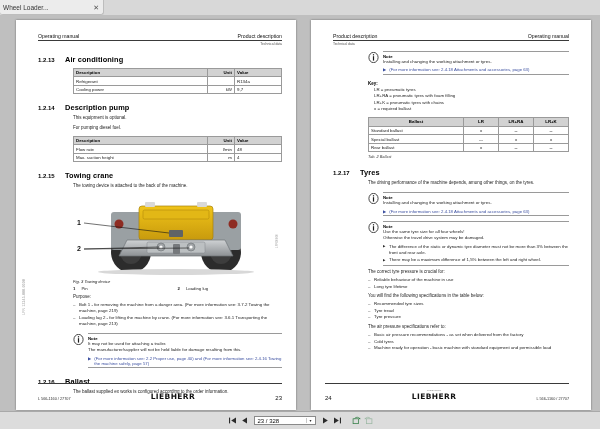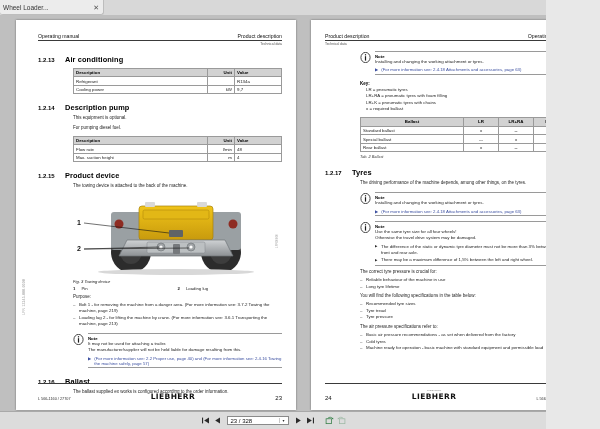--- a/index.html
+++ b/index.html
@@ -3,21 +3,21 @@
 <meta charset="utf-8">
 <style>
   html,body{margin:0;padding:0;}
   body{
     width:600px;height:429px;overflow:hidden;
     background:#e8e8e8;
     font-family:"Liberation Sans", sans-serif;
     -webkit-font-smoothing:antialiased;
   }
   
-  .app{width:546px;height:429px;position:relative;background:#d6d6d6;}
+  .app{width:600px;height:429px;position:relative;background:#d6d6d6;}
   .tabbar{height:15px;background:#d8d8d8;position:relative;border-bottom:1px solid #b9b9b9;}
   .tab{
     position:absolute;left:0;top:0;height:15px;width:104px;
     background:#ececec;border:1px solid #bdbdbd;border-top:none;border-left:none;
     border-radius:0 0 3px 3px;
     display:flex;align-items:center;gap:4px;padding:0 4px 0 3px;box-sizing:border-box;
   }
   .tab-title{font-size:6.5px;color:#333;white-space:nowrap;overflow:hidden;flex:1;}
   .tab-close{font-size:7px;color:#555;cursor:pointer;line-height:1;}
   .viewer{
@@ -26,21 +26,21 @@
   }
   
   .page{
     position:absolute;top:5px;width:280px;height:390px;background:#fff;
     box-shadow:0 0 2px rgba(0,0,0,.45);
     font-size:4.4px;color:#1a1a1a;box-sizing:border-box;
   }
   .page-left{left:16px;}
   .page-right{left:311px;}
   .pg-inner{position:absolute;left:22px;right:14px;top:13px;bottom:26px;}
-  .page-right .pg-inner{left:14px;right:22px;}
+  .page-right .pg-inner{left:22px;right:22px;}
 
   .hdr{display:flex;justify-content:space-between;align-items:flex-end;
        border-bottom:.6px solid #3a3a3a;padding-bottom:1px;font-size:5.2px;color:#111;}
   .hdr-sub{text-align:right;font-size:3.4px;color:#555;margin-top:1px;}
   .page-right .hdr-sub{text-align:left;}
 
   .sec{display:flex;gap:7px;margin-top:9px;align-items:baseline;}
   .sec-num{font-size:6px;font-weight:bold;color:#000;width:20px;flex:none;}
   .sec-title{font-size:7.4px;font-weight:bold;color:#000;letter-spacing:.1px;}
 
@@ -201,21 +201,21 @@
               <td>Max. suction height</td>
               <td class="u">m</td>
               <td class="v">4</td>
             </tr>
           </tbody>
             </table>
         </div>
 
         <div class="sec">
           <span class="sec-num">1.2.15</span>
-          <span class="sec-title">Product device</span>
+          <span class="sec-title">Towing crane</span>
         </div>
         <div class="body">
           <div class="p">The towing device is attached to the back of the machine.</div>
 
           <div class="fig">
             <svg width="205" height="82" viewBox="0 0 205 82">
               <defs>
                 <linearGradient id="yel" x1="0" y1="0" x2="0" y2="1">
                   <stop offset="0" stop-color="#f0c419"></stop>
                     <stop offset="1" stop-color="#c89a0d"></stop>

